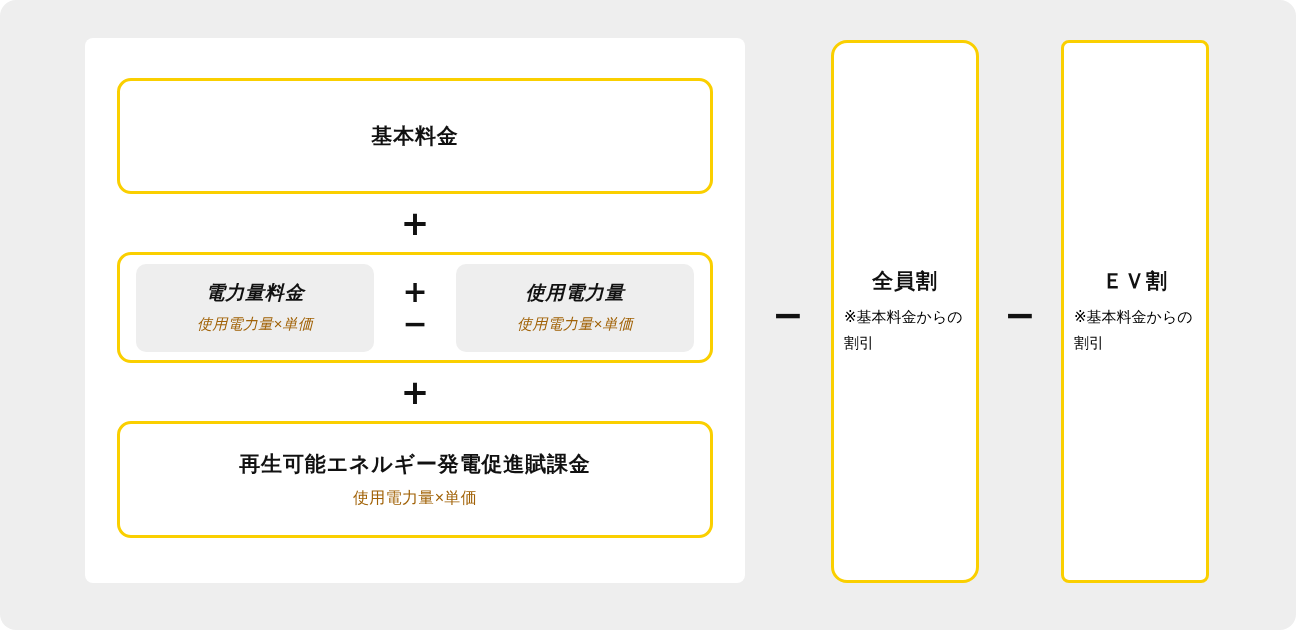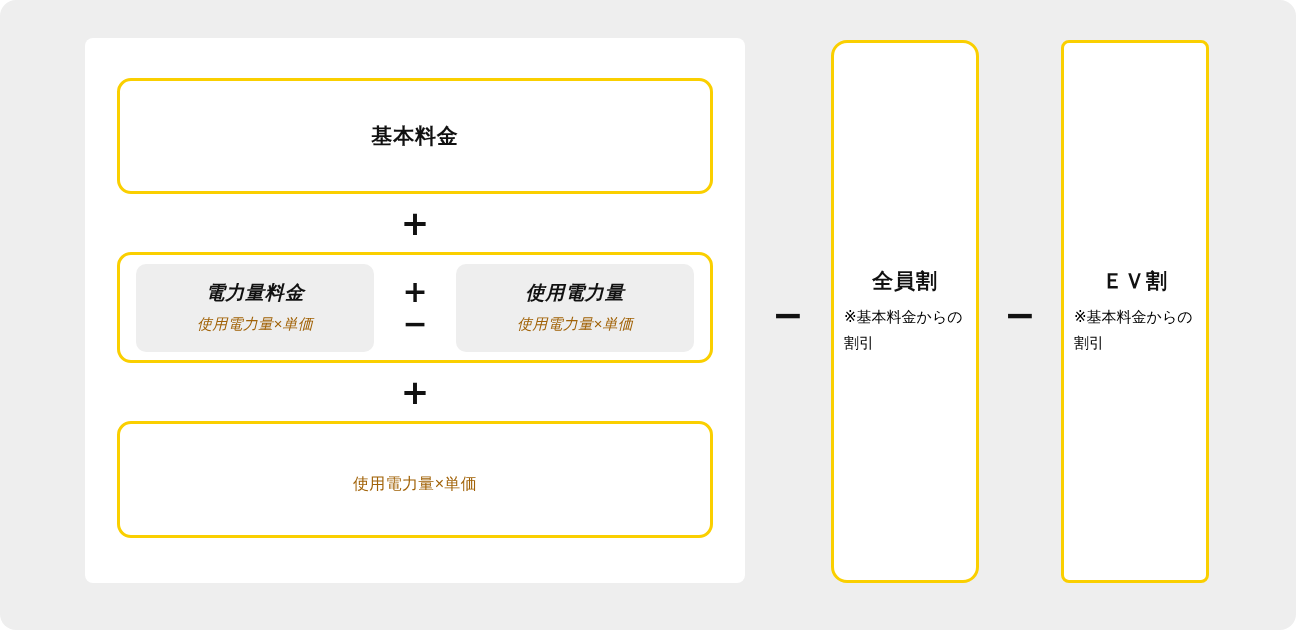--- a/index.html
+++ b/index.html
@@ -205,20 +205,21 @@
         <div class="box-sub">使用電力量×単価</div>
       </div>
 
     </div>
 
     <div class="op-row">
       <span class="op-plus">+</span>
     </div>
 
     <div class="ybox ybox-levy">
+      <div class="box-title">再生可能エネルギー発電促進賦課金</div>
       <div class="box-sub">使用電力量×単価</div>
     </div>
 
   </div>
 
   <div class="op-between op-between-1">
     <span class="op-minus">−</span>
   </div>
 
   <div class="discount-card discount-card-1">

